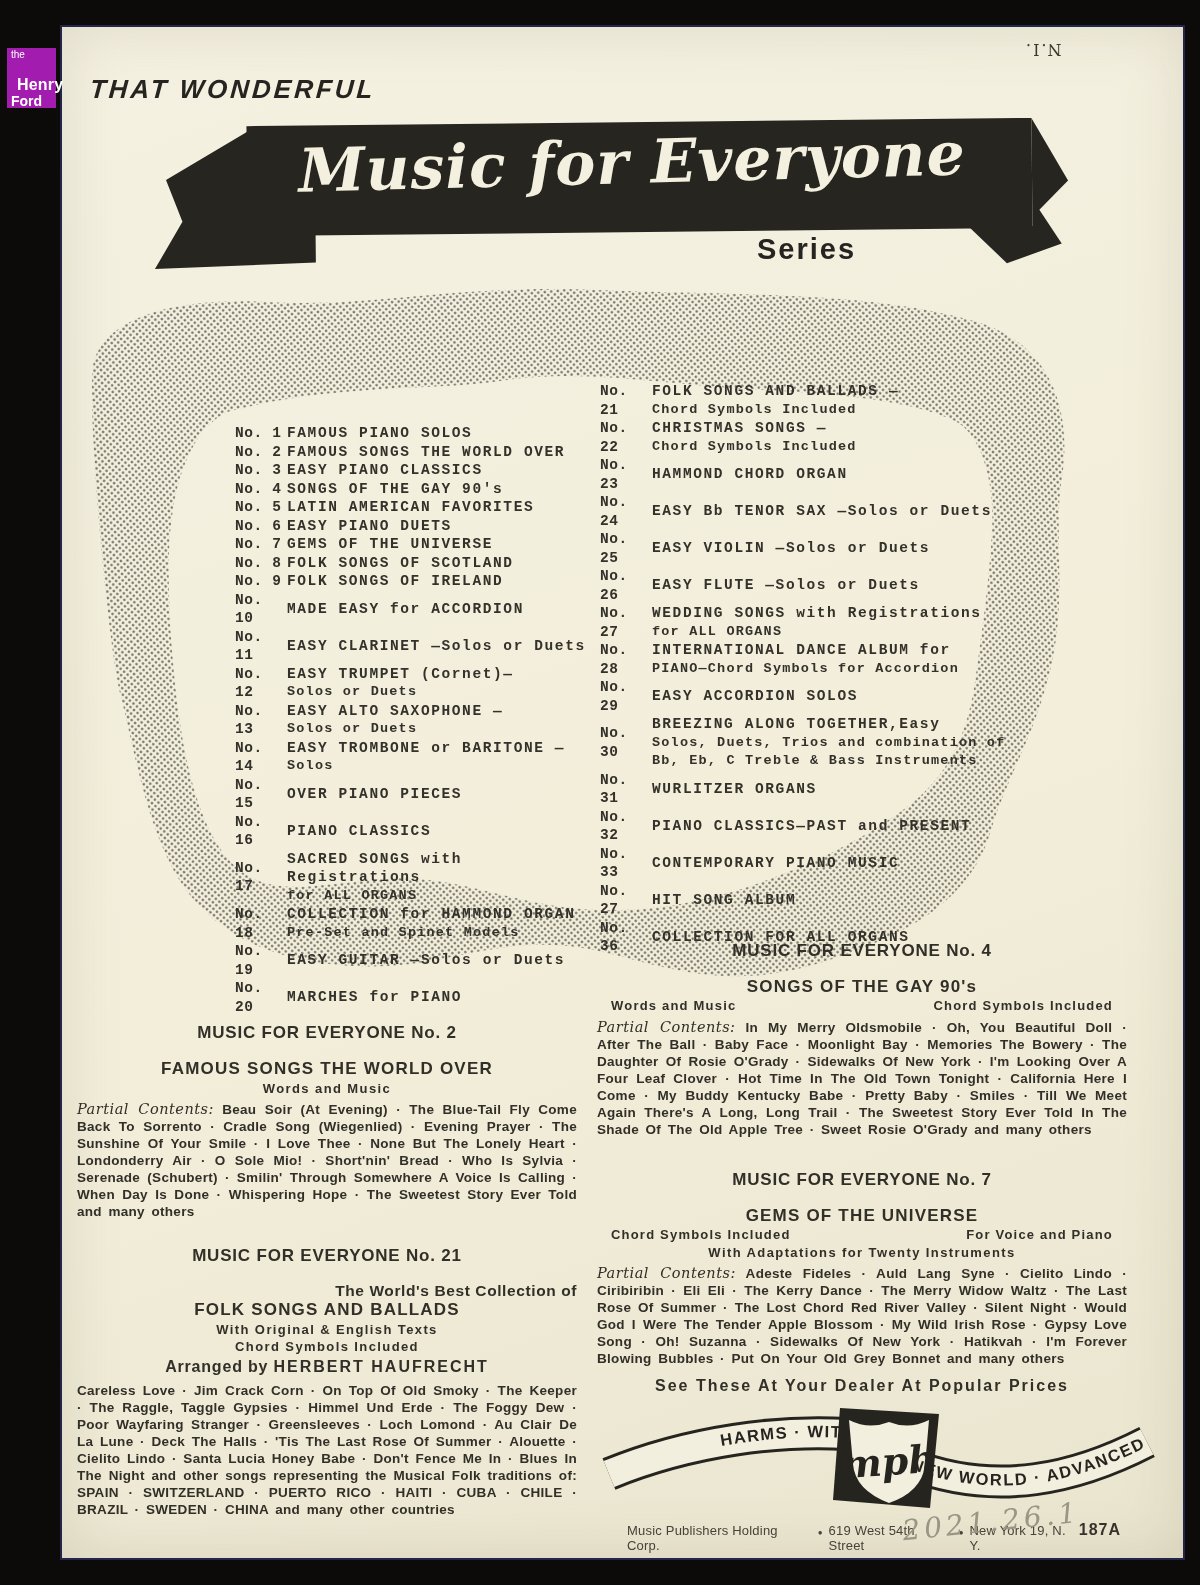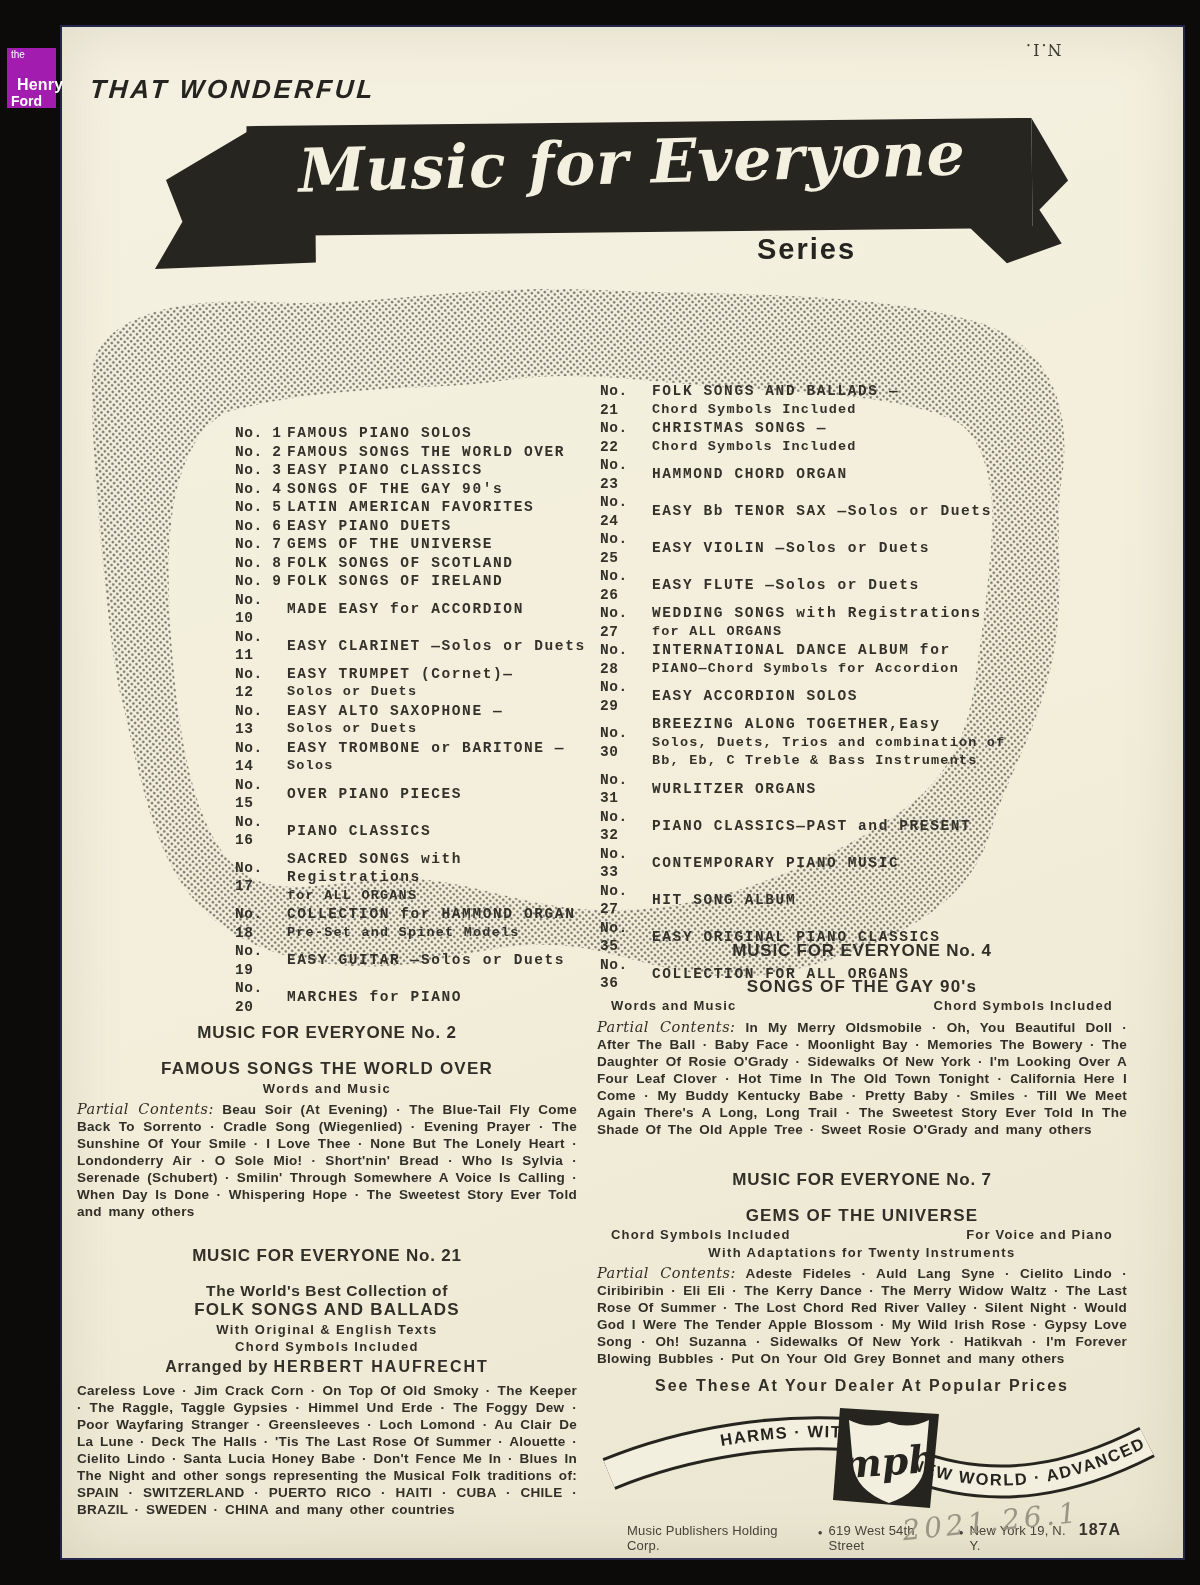--- a/index.html
+++ b/index.html
@@ -36,21 +36,21 @@
   .tcol{flex:1;}
   .t{display:block;font-weight:700;font-size:14.5px;line-height:18.5px;letter-spacing:1.6px;}
   .subs div{font-weight:700;font-size:13.5px;line-height:18.5px;letter-spacing:1.2px;}
   
   .bcol{position:absolute;z-index:1;color:#312f28;}
   .bcol-left{left:15px;top:980px;width:500px;}
   .bcol-right{left:535px;top:898px;width:530px;}
   .sec{margin:0;}
   .sec h3{margin:16px;text-align:center;font-size:17px;font-weight:700;letter-spacing:.8px;line-height:20px;}
   .sec .h2{text-align:center;font-size:17px;font-weight:700;letter-spacing:1.2px;line-height:20px;}
-  .sec .pre{text-align:center;font-size:15.5px;font-weight:700;letter-spacing:.6px;line-height:18px;}
+  .sec .pre{text-align:right;font-size:15.5px;font-weight:700;letter-spacing:.6px;line-height:18px;}
   .sec .sub{text-align:center;font-size:13px;font-weight:700;letter-spacing:1.4px;line-height:15px;margin-top:2px;}
   .sec .subrow{display:flex;justify-content:space-between;font-size:13px;font-weight:700;
          letter-spacing:1.2px;line-height:17px;padding:0 14px;}
   .sec .arr{text-align:center;font-size:16px;font-weight:700;letter-spacing:.8px;line-height:20px;margin-top:3px;}
   .sec .arr .arrname{letter-spacing:2px;}
   .sec p{margin:5px 0 0 0;font-size:13.5px;font-weight:700;line-height:17px;letter-spacing:.3px;
          word-spacing:2.5px;text-align:justify;}
   .lead{font-family:"DejaVu Serif",serif;font-style:italic;font-weight:400;font-size:14.5px;letter-spacing:.5px;}
   .gap8{height:10px;} .gap16{height:16px;}
   .dealer{margin-top:10px;text-align:center;font-size:16px;font-weight:700;letter-spacing:2px;line-height:17px;}
@@ -378,27 +378,20 @@
         </div>
 
         <div class="row">
           <span class="num">No. 27</span>
           <span class="tcol">
             <span class="t">HIT SONG ALBUM</span>
             <span class="subs"></span>
           </span>
         </div>
 
-        <div class="row">
-          <span class="num">No. 35</span>
-          <span class="tcol">
-            <span class="t">EASY ORIGINAL PIANO CLASSICS</span>
-            <span class="subs"></span>
-          </span>
-        </div>
 
         <div class="row">
           <span class="num">No. 36</span>
           <span class="tcol">
             <span class="t">COLLECTION FOR ALL ORGANS</span>
             <span class="subs"></span>
           </span>
         </div>
       </div>
 

